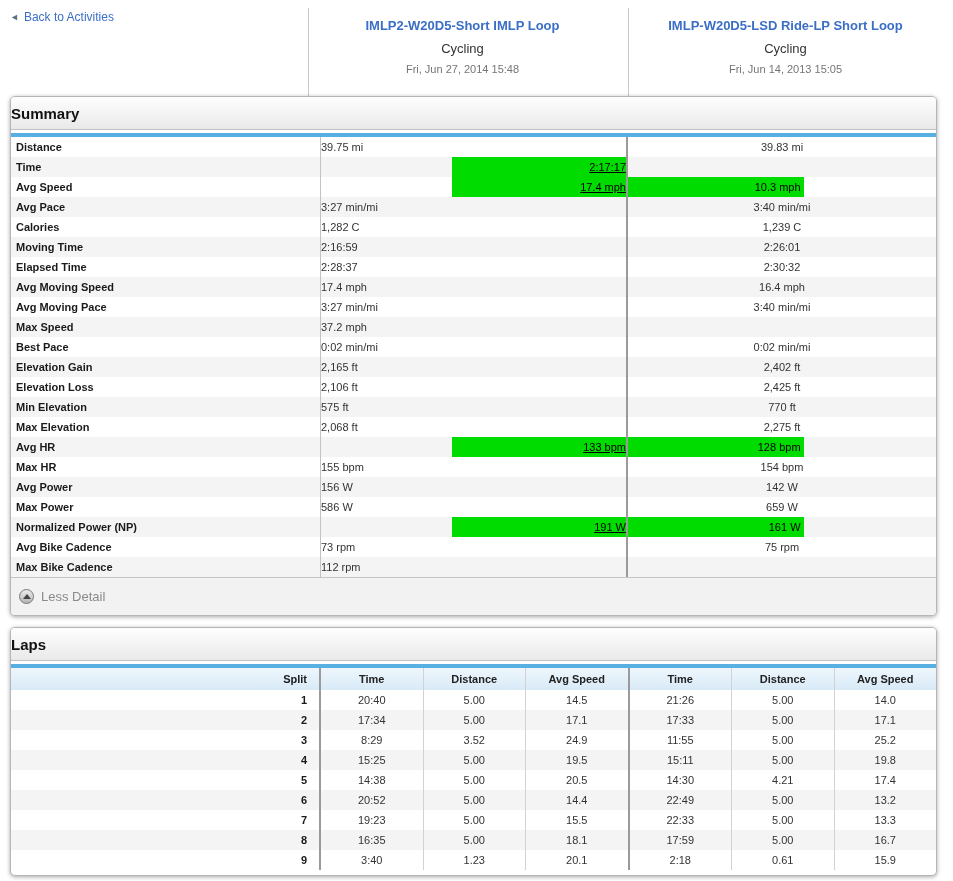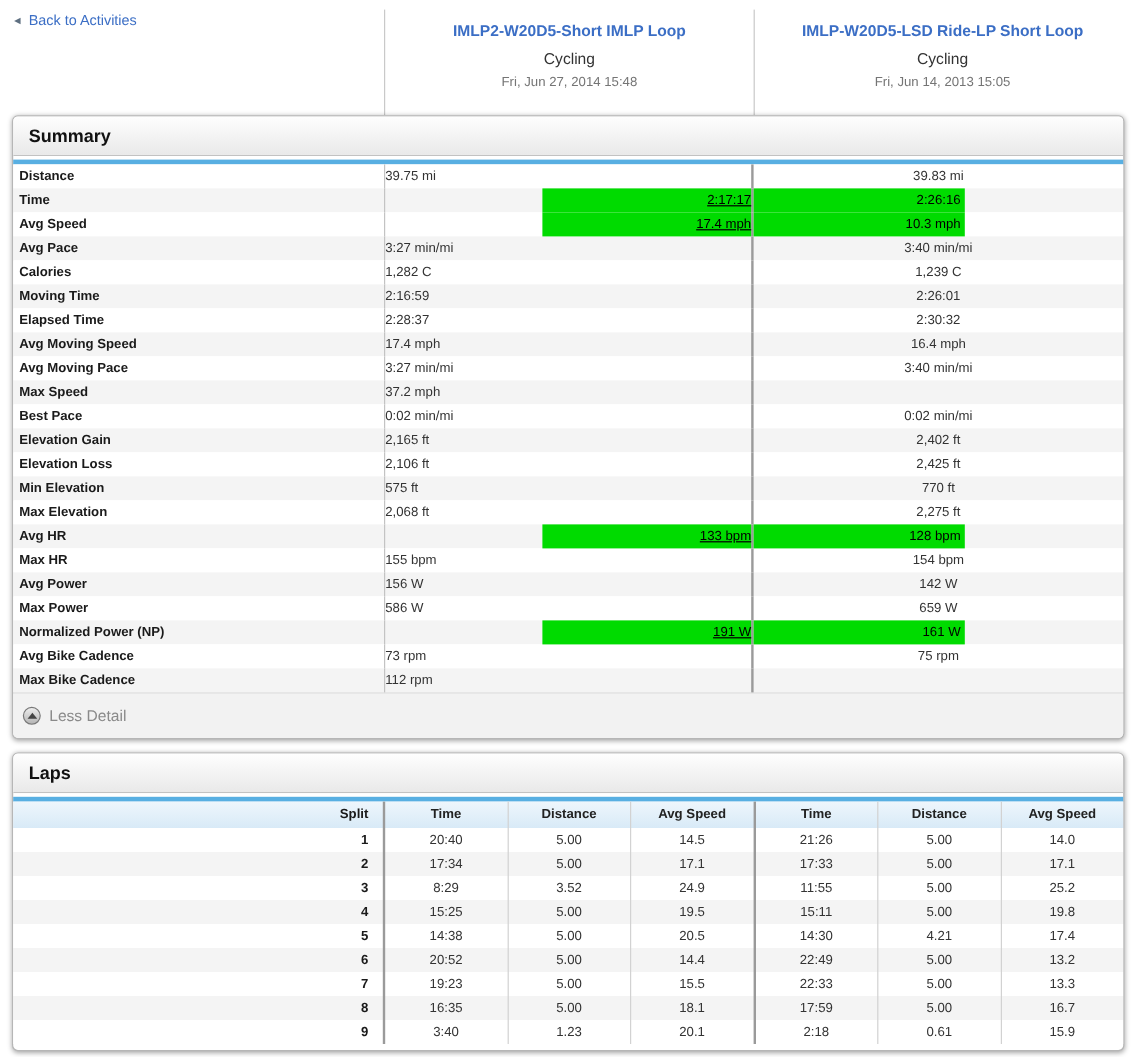--- a/index.html
+++ b/index.html
@@ -16,33 +16,33 @@
     width:953px;height:881px;position:relative;background:#ffffff;
     font-family:"Liberation Sans","DejaVu Sans",sans-serif;color:#333;overflow:hidden;
   }
 
   
   .topbar{position:absolute;top:0;left:0;width:953px;height:96px;}
   .back-link{position:absolute;top:10px;left:10px;font-size:12px;color:var(--link);
     text-decoration:none;cursor:pointer;display:flex;align-items:center;}
   .back-arrow{color:#5e6f80;font-size:9px;margin-right:5px;line-height:1;}
   .hcol{position:absolute;top:8px;height:88px;text-align:center;border-left:1px solid #c9c9c9;}
-  .hcol1{left:320px;width:308px;}
+  .hcol1{left:308px;width:308px;}
   .hcol2{left:628px;width:314px;}
   .atitle{padding-top:10px;font-size:13px;font-weight:bold;color:var(--link);cursor:pointer;}
   .atype{margin-top:8px;font-size:13px;color:#333;}
   .adate{margin-top:7px;font-size:11px;color:#757575;}
 
   
   .panel{position:absolute;left:10px;width:927px;background:#ffffff;
     border:1px solid var(--border);border-radius:5px;
     box-shadow:0 1px 4px rgba(0,0,0,0.35);}
   .panel-summary{top:96px;height:520px;}
   .panel-laps{top:627px;height:249px;}
-  .panel-header{height:33px;line-height:33px;padding-left:13px;
+  .panel-header{height:33px;line-height:33px;
     font-size:15px;font-weight:bold;color:#111;
     background:linear-gradient(#fefefe,#e9e9e9);
     border-bottom:1px solid #c2c2c2;border-radius:4px 4px 0 0;}
   .accent-bar{height:4px;background:var(--accent);margin-top:3px;}
 
   
   .stable{border-bottom:1px solid #c6c6c6;}
   .srow{display:flex;height:20px;line-height:20px;font-size:11px;background:#fff;}
   .srow.alt{background:#f4f4f4;}
   .s-label{flex:0 0 310px;font-weight:bold;color:#1a1a1a;padding-left:5px;
@@ -102,23 +102,20 @@
       <div class="srow">
         <div class="s-label">Distance</div>
         <div class="s-v1">39.75 mi</div>
         <div class="s-v2">39.83 mi</div>
       </div>
       <div class="srow alt">
         <div class="s-label">Time</div>
         <div class="s-v1 hl">
           <div class="hl-bar">2:17:17</div>
         </div>
-        <div class="s-v2 hl">
-          <div class="hl-bar">2:26:16</div>
-        </div>
       </div>
       <div class="srow">
         <div class="s-label">Avg Speed</div>
         <div class="s-v1 hl">
           <div class="hl-bar">17.4 mph</div>
         </div>
         <div class="s-v2 hl">
           <div class="hl-bar">10.3 mph</div>
         </div>
       </div>

